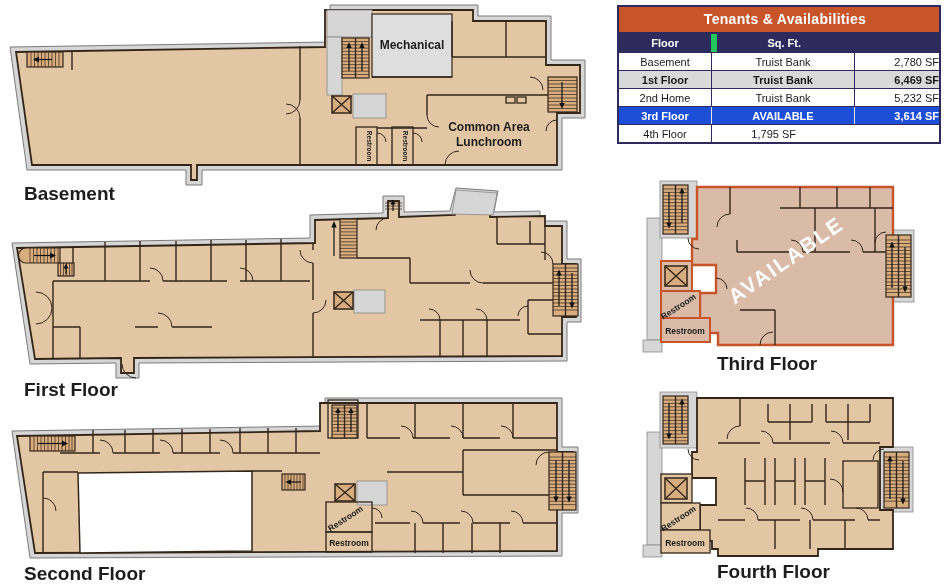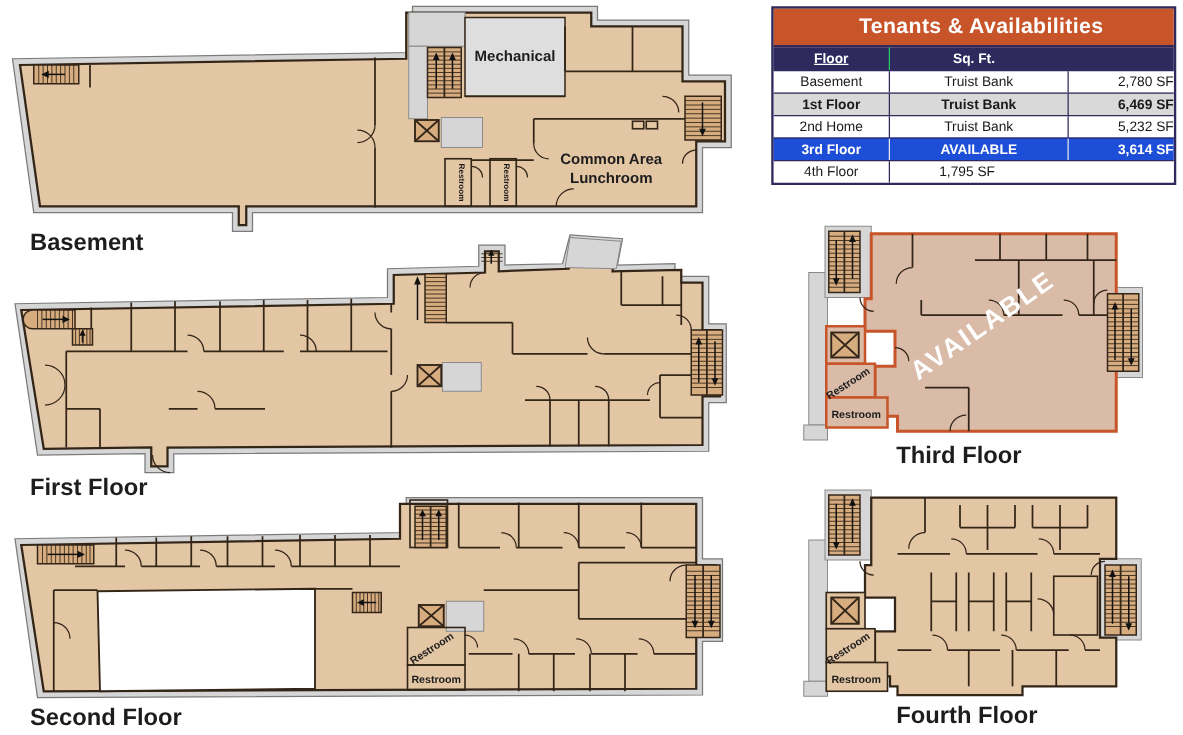--- a/index.html
+++ b/index.html
@@ -26,25 +26,25 @@
   .lbl{font-weight:bold;font-size:19px;fill:#1d1d1d;}
   .room{font-weight:bold;font-size:12px;fill:#1d1d1d;}
   .rrv{font-weight:bold;font-size:6.5px;fill:#1d1d1d;}
   .rr2{font-weight:bold;font-size:8.5px;fill:#1d1d1d;}
   .avtxt{font-weight:bold;font-size:21px;fill:#ffffff;letter-spacing:2px;}
   text{font-family:"Liberation Sans",sans-serif;}
 
   
   .tenant-table{position:absolute;left:617px;top:5px;width:324px;box-sizing:border-box;
     border:2px solid #2e2a5e;background:#fff;}
-  .tt-title{background:#c8552a;color:#fff;font-weight:bold;font-size:17px;text-align:center;
+  .tt-title{background:#c8552a;color:#fff;font-weight:bold;font-size:14px;text-align:center;
     padding:4px 0 5px 12px;border-bottom:2px solid #2e2a5e;letter-spacing:0.3px;}
   .tt-header{display:flex;background:#2e2a5e;color:#fff;font-weight:bold;font-size:11px;}
   .tt-header .c{padding:3px 0;}
-  .tt-header .c1,.tt-header .c2{border-right:1px solid #22c55e;text-decoration:underline;}
+  .tt-header .c1,.tt-header .c2{border-right:6px solid #22c55e;}
   .tt-row{display:flex;font-size:11px;color:#1a1a1a;border-top:1.5px solid #2e2a5e;background:#fff;}
   .tt-row .c{padding:2.5px 0;}
   .tt-row .c1,.tt-row .c2{border-right:1.5px solid #2e2a5e;}
   .c{text-align:center;}
   .c1{width:92px;}
   .c2{flex:1;}
   .c3{width:84px;text-align:right;}
   .tt-row.alt{background:#d9d9d9;font-weight:bold;}
   .tt-row.avail{background:#1d4ed8;color:#fff;font-weight:bold;}
   .tt-row.avail .c1,.tt-row.avail .c2{border-right-color:#e6e6e6;}

